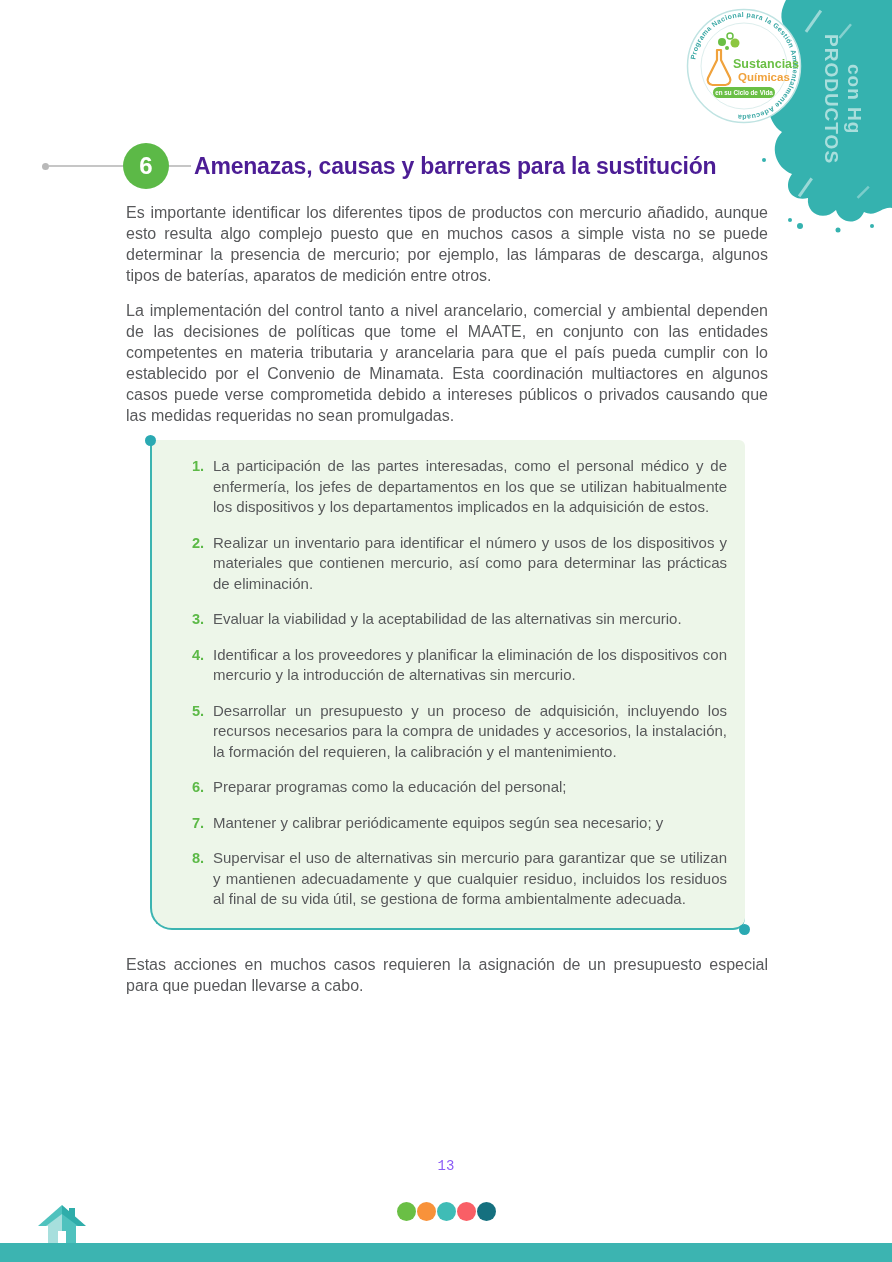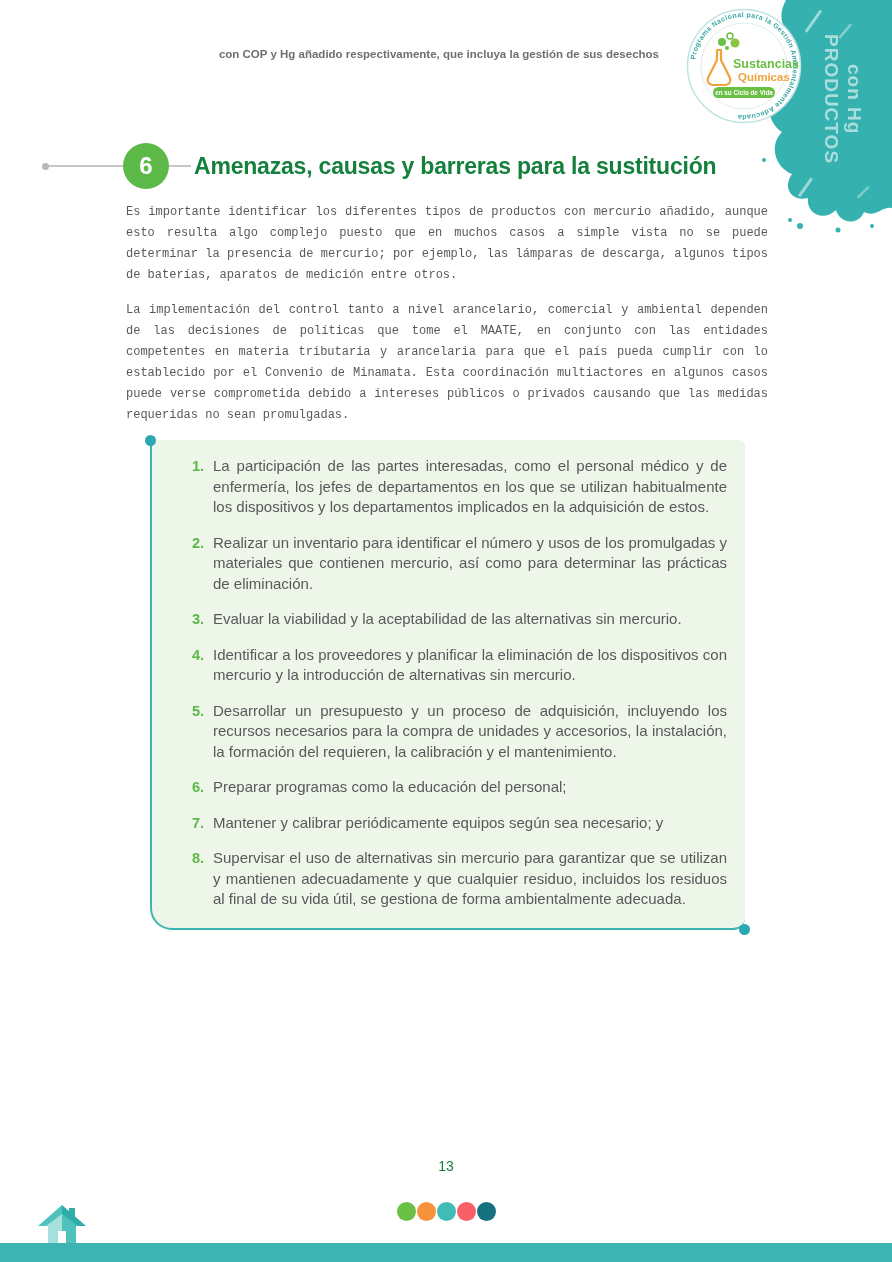--- a/index.html
+++ b/index.html
@@ -23,42 +23,42 @@
     font-size:11.5px;font-weight:bold;color:#6e6f72;line-height:17.5px;}
 
   
   .section-heading{position:absolute;top:143px;left:0;width:820px;height:46px;
     display:flex;align-items:center;}
   .lead-dot{width:7px;height:7px;border-radius:50%;background:#b9b9b9;margin-left:42px;flex:0 0 auto;}
   .lead-line{width:74px;height:2px;background:#c6c6c6;flex:0 0 auto;}
   .num-circle{width:46px;height:46px;border-radius:50%;background:#5cb947;color:#fff;
     display:flex;align-items:center;justify-content:center;font-size:24px;font-weight:bold;flex:0 0 auto;}
   .mid-line{width:22px;height:2px;background:#c6c6c6;flex:0 0 auto;}
-  .section-title{margin:0 0 0 3px;font-size:23px;font-weight:bold;color:#15803d;letter-spacing:-0.2px;white-space:nowrap;}
+  .section-title{margin:0 0 0 3px;font-size:23px;font-weight:bold;color:#4c1d95;letter-spacing:-0.2px;white-space:nowrap;}
 
   
   .content{position:absolute;top:202px;left:126px;width:642px;}
-  .content p{margin:0 0 14px 0;font-size:12px;line-height:21px;color:#58595b;text-align:justify;font-family:Liberation Mono, monospace;}
+  .content p{margin:0 0 14px 0;font-size:16px;line-height:21px;color:#58595b;text-align:justify;}
   .content p.closing{margin-top:24px;margin-bottom:0;}
 
   
   .action-box{position:relative;margin:8px 0 0 24px;width:595px;box-sizing:border-box;
     background:#edf6e9;border-left:2px solid #3cb4b1;border-bottom:2px solid #3cb4b1;
     border-radius:6px 6px 12px 22px;padding:16px 18px 14px 40px;}
   .conn-dot{position:absolute;width:11px;height:11px;border-radius:50%;background:#2aa9b2;}
   .conn-dot.top{left:-7px;top:-5px;}
   .conn-dot.bottom{right:-5px;bottom:-7px;}
   .item{display:flex;margin-bottom:15px;}
   .item:last-child{margin-bottom:4px;}
   .item .n{flex:0 0 21px;font-size:14.6px;font-weight:bold;color:#5cb947;line-height:20.5px;}
   .item .t{flex:1;font-size:15px;line-height:20.5px;color:#58595b;text-align:justify;}
 
   
   .page-number{position:absolute;top:1158px;left:0;width:892px;text-align:center;
-    font-size:14px;color:#15803d;}
+    font-size:14px;color:#8b5cf6;font-family:Liberation Mono, monospace;}
   .dots{position:absolute;top:1202px;left:0;width:892px;display:flex;justify-content:center;gap:1px;}
   .dots span{width:19px;height:19px;border-radius:50%;}
   .bottom-bar{position:absolute;left:0;bottom:0;width:892px;height:19px;background:#3cb4b1;}
   .house{position:absolute;left:38px;top:1205px;}
 </style>
 </head>
 <body>
 
 <div class="page">
 
@@ -109,21 +109,20 @@
       <circle cx="49" cy="35" r="4.5" fill="#8cc63f"></circle>
       <circle cx="41" cy="40" r="2" fill="#6abf45"></circle>
     </g>
     <text x="47" y="60" font-size="12.5" font-weight="bold" fill="#6abf45">Sustancias</text>
     <text x="52" y="73" font-size="11.5" font-weight="bold" fill="#f0a23c">Químicas</text>
     <rect x="27" y="79" width="62" height="11" rx="5.5" fill="#6abf45"></rect>
     <text x="58" y="87" font-size="6.3" font-weight="bold" fill="#ffffff" text-anchor="middle">en su Ciclo de Vida</text>
   </svg>
 
   <div class="header">
-    <div>con COP y Hg añadido respectivamente, que incluya la gestión de sus desechos</div>
   </div>
 
   <div class="section-heading">
     <span class="lead-dot"></span>
     <span class="lead-line"></span>
     <div class="num-circle">
       <span>6</span>
     </div>
     <span class="mid-line"></span>
     <h1 class="section-title">Amenazas, causas y barreras para la sustitución</h1>
@@ -136,21 +135,21 @@
     <div class="action-box">
       <span class="conn-dot top"></span>
       <span class="conn-dot bottom"></span>
 
       <div class="item">
         <span class="n">1.</span>
         <div class="t">La participación de las partes interesadas, como el personal médico y de enfermería, los jefes de departamentos en los que se utilizan habitualmente los dispositivos y los departamentos implicados en la adquisición de estos.</div>
       </div>
       <div class="item">
         <span class="n">2.</span>
-        <div class="t">Realizar un inventario para identificar el número y usos de los promulgadas y materiales que contienen mercurio, así como para determinar las prácticas de eliminación.</div>
+        <div class="t">Realizar un inventario para identificar el número y usos de los dispositivos y materiales que contienen mercurio, así como para determinar las prácticas de eliminación.</div>
       </div>
       <div class="item">
         <span class="n">3.</span>
         <div class="t">Evaluar la viabilidad y la aceptabilidad de las alternativas sin mercurio.</div>
       </div>
       <div class="item">
         <span class="n">4.</span>
         <div class="t">Identificar a los proveedores y planificar la eliminación de los dispositivos con mercurio y la introducción de alternativas sin mercurio.</div>
       </div>
       <div class="item">
@@ -164,20 +163,21 @@
       <div class="item">
         <span class="n">7.</span>
         <div class="t">Mantener y calibrar periódicamente equipos según sea necesario; y</div>
       </div>
       <div class="item">
         <span class="n">8.</span>
         <div class="t">Supervisar el uso de alternativas sin mercurio para garantizar que se utilizan y mantienen adecuadamente y que cualquier residuo, incluidos los residuos al final de su vida útil, se gestiona de forma ambientalmente adecuada.</div>
       </div>
     </div>
 
+    <p class="closing">Estas acciones en muchos casos requieren la asignación de un presupuesto especial para que puedan llevarse a cabo.</p>
   </div>
 
   <div class="page-number">13</div>
   <div class="dots">
     <span style="background: rgb(106, 191, 69);"></span>
     <span style="background: rgb(248, 146, 58);"></span>
     <span style="background: rgb(63, 188, 182);"></span>
     <span style="background: rgb(249, 95, 102);"></span>
     <span style="background: rgb(21, 112, 127);"></span>
   </div>

